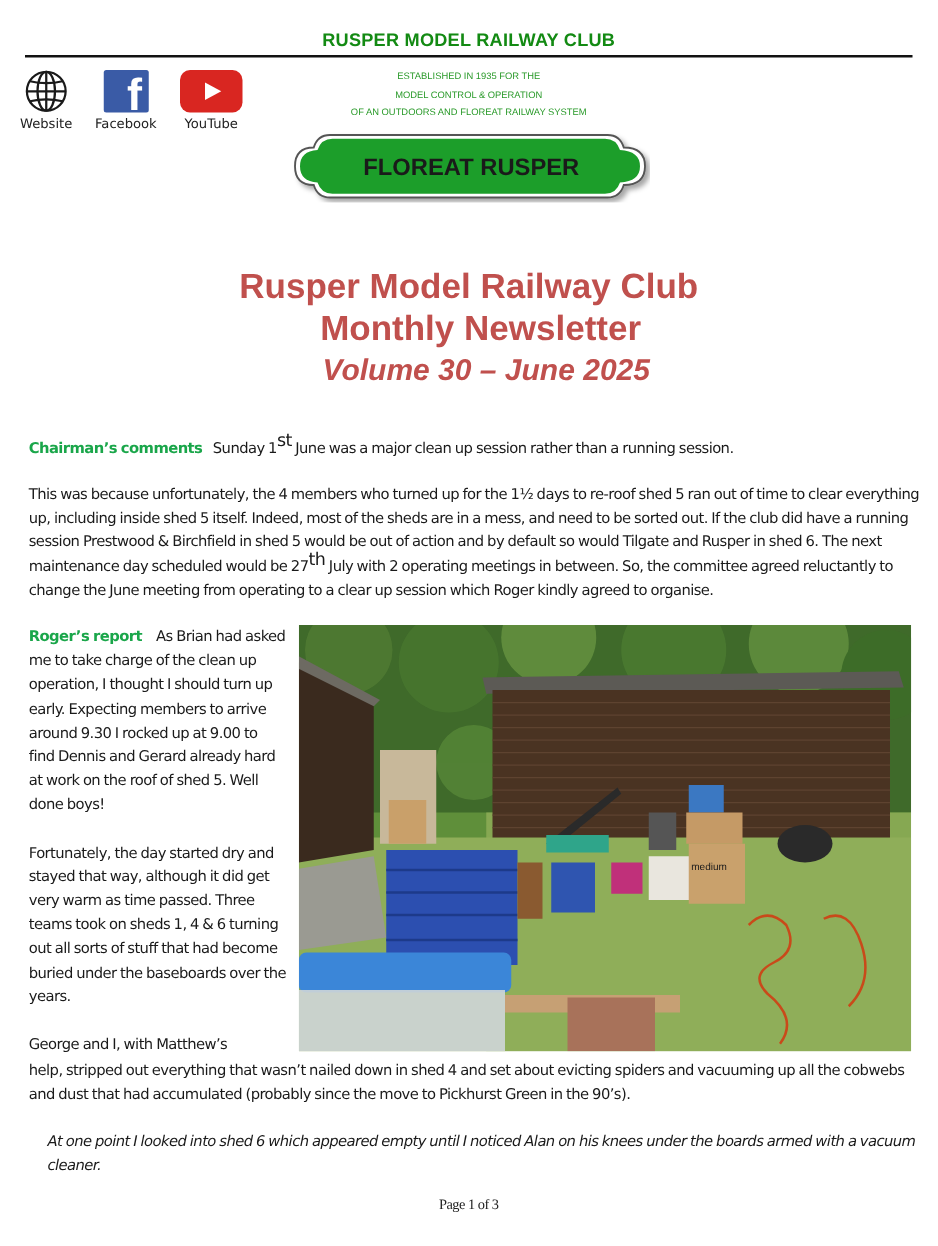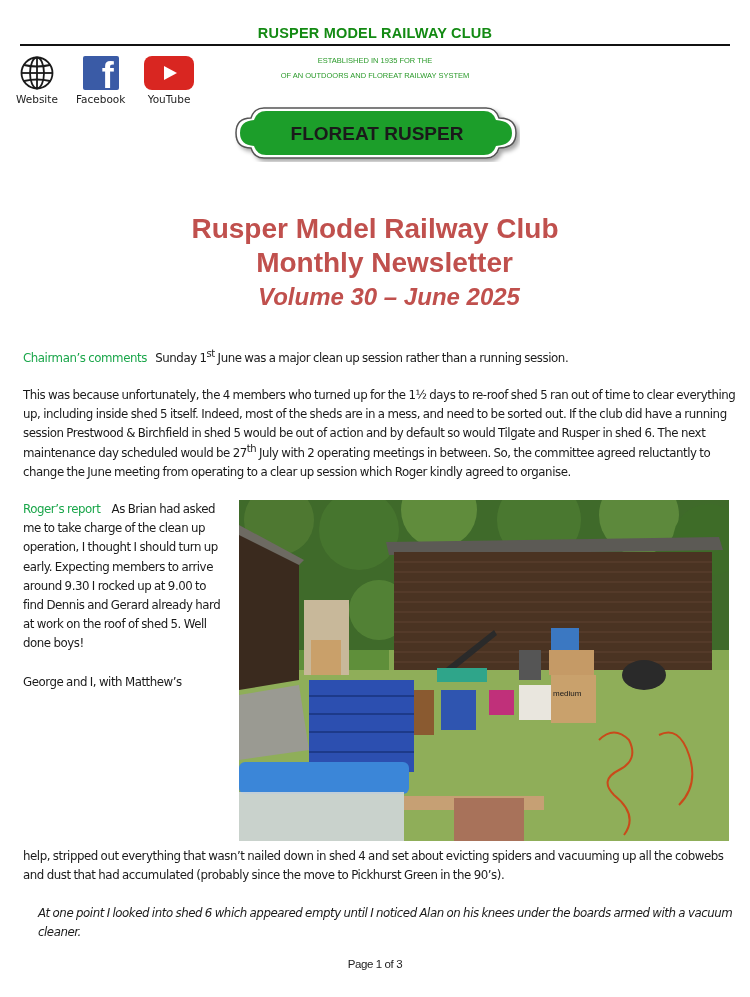--- a/index.html
+++ b/index.html
@@ -24,31 +24,31 @@
     font-size:7.5px; color:#2a9a2a; line-height:14.5px; }
   .est div { white-space:nowrap;text-align:center; }
   .badge { position:absolute; top:104px; left:234px; width:286px; height:58px; }
   .main-title { position:absolute; top:212px; left:0; width:750px; text-align:center;
     color:#c0504d; font-family:"Liberation Sans", sans-serif; font-weight:bold; }
   .main-title .t1 { font-size:28px; line-height:34px; }
   .main-title .t2 { font-size:28px; line-height:34px;margin-left:19px; }
   .main-title .t3 { font-size:24px; line-height:34px; font-style:italic;margin-left:28px; }
   .body-text { font-family:"DejaVu Sans", sans-serif; font-size:11.8px; line-height:19.2px;
     color:#1a1a1a; letter-spacing:-0.45px; word-spacing:-0.5px; }
-  .hd { color:#1aa64a; font-weight:normal; }
+  .hd { color:#1aa64a; font-weight:bold; }
   .p1 { position:absolute; top:349px; left:23px; width:715px; }
   .p2 { position:absolute; top:386px; left:23px; width:715px; }
   .col { position:absolute; top:500px; left:23px; width:206px; }
   .col p { margin:0 0 19px 0; }
   .p-after1 { position:absolute; top:847px; left:23px; width:715px; }
   .p-after2 { position:absolute; top:904px; left:38px; width:715px;font-style:italic; }
-  sup { font-size:10px; line-height:0; }
+  sup { font-size:14px; line-height:0; }
   .photo { position:absolute; top:500px; left:239px; width:490px; height:369px; overflow:hidden; }
   .footer { position:absolute; top:958px; left:0; width:750px; text-align:center;
-    font-family:Liberation Sans, sans-serif; font-size:11.5px; color:#222; letter-spacing:-0.4px; }
+    font-family:Liberation Serif, serif; font-size:11.5px; color:#222; letter-spacing:-0.4px; }
 </style>
 </head>
 <body>
 
 <div class="club-title">RUSPER MODEL RAILWAY CLUB</div>
 <div class="rule"></div>
 
 <div class="links">
   <div class="link" style="left:0;top:0;">
     <svg width="36" height="34" viewBox="0 0 36 34">
@@ -70,20 +70,21 @@
     <span class="lbl">Facebook</span>
   </div>
   <div class="link" style="left:128px;top:0;">
     <div class="yt"></div>
     <span class="lbl">YouTube</span>
   </div>
 </div>
 
 <div class="est">
   <div>ESTABLISHED IN 1935 FOR THE</div>
+  <div>MODEL CONTROL &amp; OPERATION</div>
   <div>OF AN OUTDOORS AND FLOREAT RAILWAY SYSTEM</div>
 </div>
 
 <svg class="badge" viewBox="0 0 286 58">
   <defs>
     <filter id="sh" x="-10%" y="-20%" width="120%" height="150%">
       <feDropShadow dx="3" dy="3" stdDeviation="2" flood-color="#000" flood-opacity="0.35"></feDropShadow>
     </filter>
   </defs>
   <g filter="url(#sh)">
@@ -103,20 +104,21 @@
   <span class="hd">Chairman’s comments</span>&nbsp;&nbsp;
   <span>Sunday 1</span><sup>st</sup><span> June was a major clean up session rather than a running session.</span>
 </div>
 
 <div class="p2 body-text">
   <span>This was because unfortunately, the 4 members who turned up for the 1½ days to re-roof shed 5 ran out of time to clear everything up, including inside shed 5 itself.  Indeed, most of the sheds are in a mess, and need to be sorted out.  If the club did have a running session Prestwood &amp; Birchfield in shed 5 would be out of action and by default so would Tilgate and Rusper in shed 6.  The next maintenance day scheduled would be 27</span><sup>th</sup><span> July with 2 operating meetings in between.  So, the committee agreed reluctantly to change the June meeting from operating to a clear up session which Roger kindly agreed to organise.</span>
 </div>
 
 <div class="col body-text">
   <p><span class="hd">Roger’s report</span>&nbsp;&nbsp;&nbsp; <span>As Brian had asked me to take charge of the clean up operation, I thought I should turn up early. Expecting members to arrive around 9.30 I rocked up at 9.00 to find Dennis and Gerard already hard at work on the roof of shed 5.  Well done boys!</span></p>
+  <p>Fortunately, the day started dry and stayed that way, although it did get very warm as time passed.  Three teams took on sheds 1, 4 &amp; 6 turning out all sorts of stuff that had become buried under the baseboards over the years.</p>
   <p>George and I, with Matthew’s</p>
 </div>
 
 <div class="photo">
   <svg width="490" height="341" viewBox="0 0 490 341">
     <rect x="0" y="0" width="490" height="341" fill="#5f8f3a"></rect>
     <rect x="0" y="0" width="490" height="150" fill="#3f6a2a"></rect>
     <g opacity="0.7">
       <circle cx="40" cy="20" r="35" fill="#557f35"></circle>
       <circle cx="120" cy="30" r="40" fill="#4a7a30"></circle>

